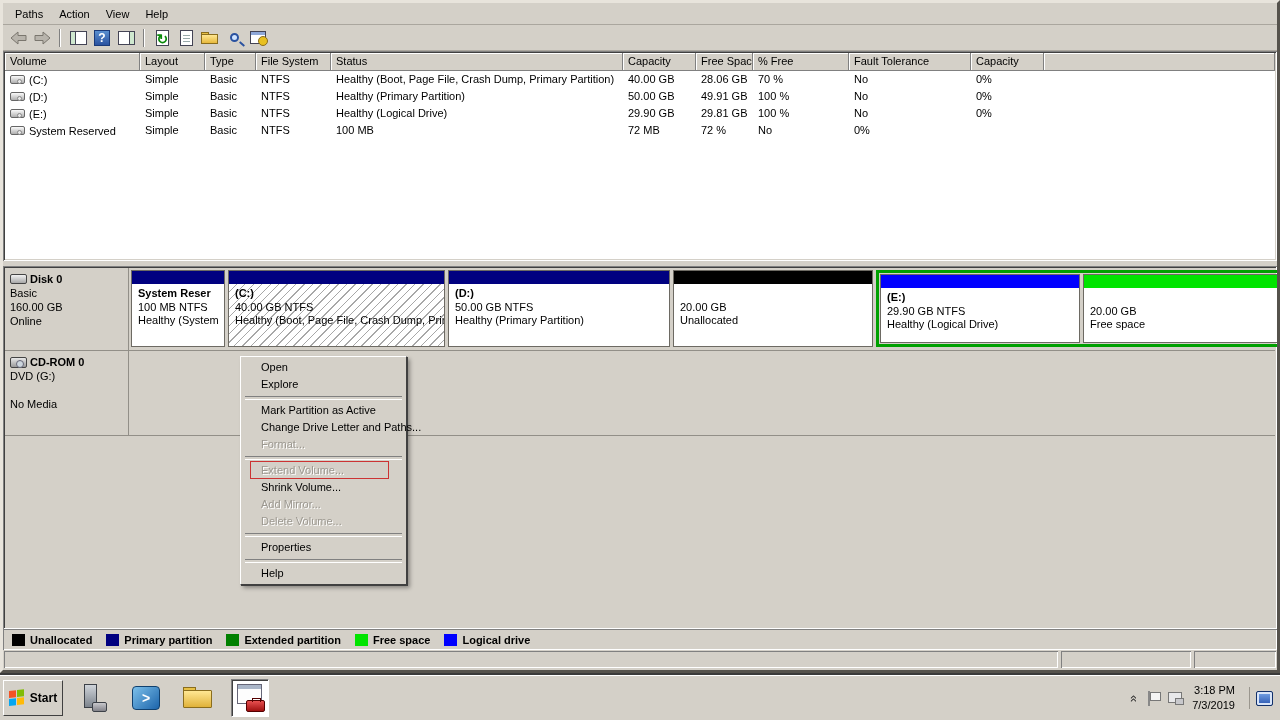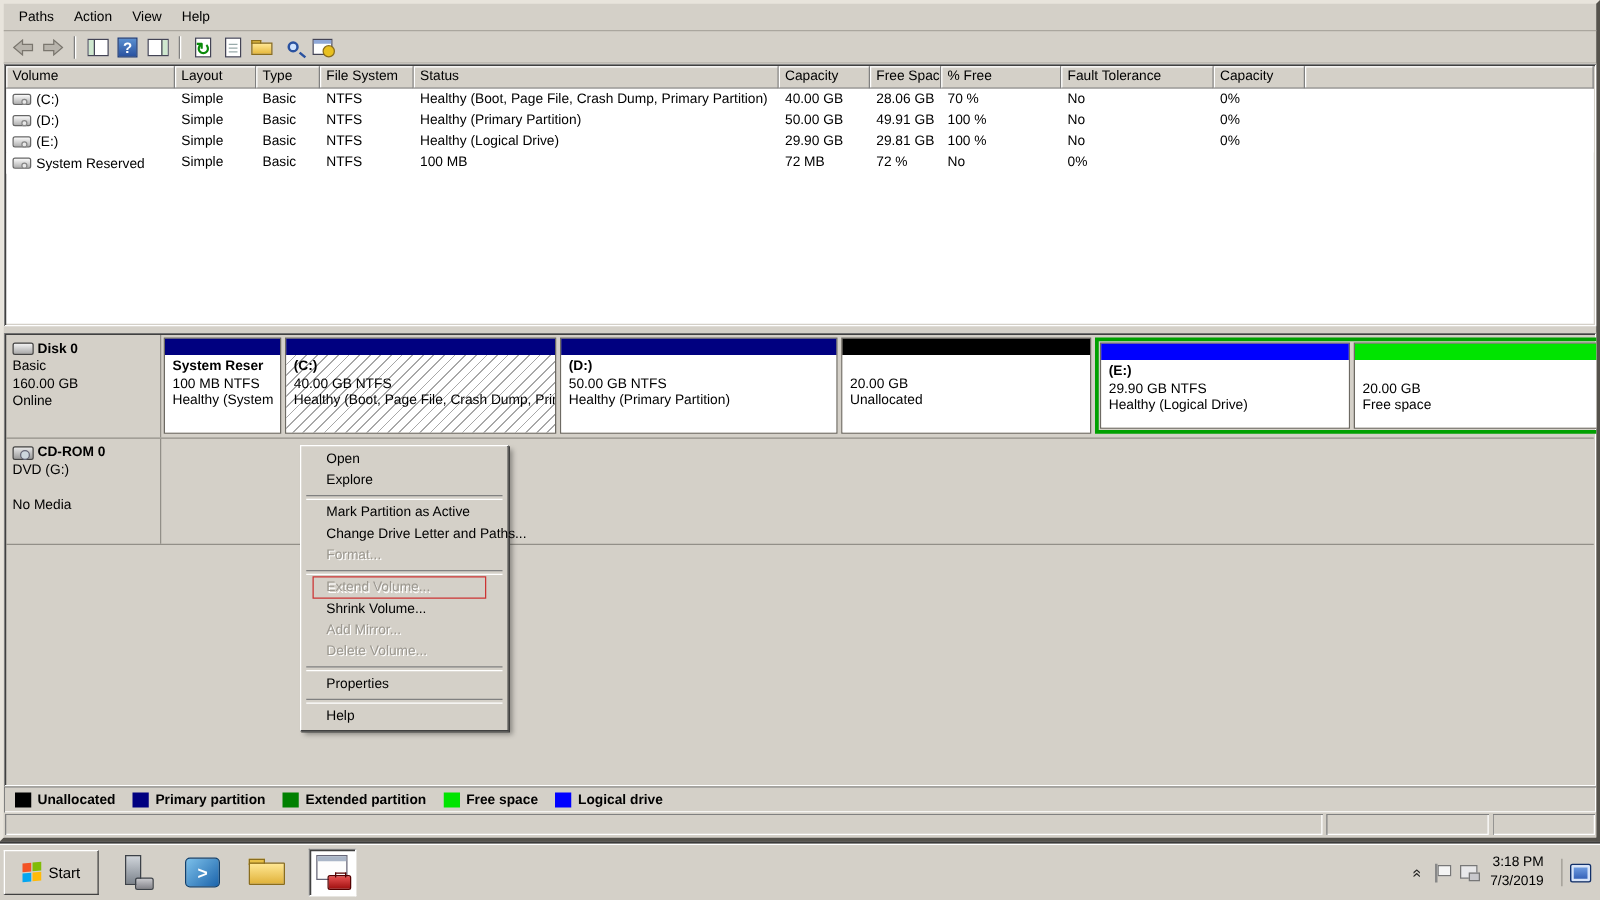--- a/index.html
+++ b/index.html
@@ -100,21 +100,21 @@
     background:#d4d0c8; border:1px solid; border-color:#ffffff #404040 #404040 #ffffff;
     box-shadow:1px 1px 0 #404040, 3px 3px 4px rgba(0,0,0,.35); padding:2px; z-index:50; }
   .cm-item { height:17px; line-height:16px; padding-left:18px; white-space:nowrap; position:relative; }
   .cm-item.disabled { color:#9c9890; text-shadow:1px 1px 0 #ffffff; }
   .cm-sep { height:9px; position:relative; }
   .cm-sep::after { content:""; position:absolute; left:2px; right:2px; top:3px; height:2px; border-top:1px solid #808080; border-bottom:1px solid #ffffff; }
   .cm-redbox { position:absolute; left:7px; top:-1px; width:139px; height:18px; border:1px solid #cc3333; pointer-events:none; }
 
   
   .taskbar { position:absolute; left:0; top:675px; width:1280px; height:45px; background:#d4d0c8; border-top:1px solid #fff; display:flex; align-items:center; padding:0 3px; }
-  .start-btn { width:76px; height:36px; display:flex; align-items:center; justify-content:center; gap:4px; font-weight:normal; font-size:12px; }
+  .start-btn { width:60px; height:36px; display:flex; align-items:center; justify-content:center; gap:4px; font-weight:bold; font-size:12px; }
   .flag { width:17px; height:16px; display:grid; grid-template-columns:7px 7px; grid-template-rows:7px 7px; gap:1px; transform:skewY(-6deg); }
   .flag i:nth-child(1){ background:#f35325; } .flag i:nth-child(2){ background:#81bc06; }
   .flag i:nth-child(3){ background:#05a6f0; } .flag i:nth-child(4){ background:#ffba08; }
   .tb-apps { display:flex; gap:14px; margin-left:12px; align-items:center; }
   .app-btn { width:38px; height:38px; display:flex; align-items:center; justify-content:center; }
   .app-btn.active { background:#fff; border:1px solid; border-color:#808080 #ffffff #ffffff #808080; box-shadow: inset 1px 1px 0 #404040; }
   .ai-server { width:26px; height:28px; position:relative; }
   .ai-server .tower { position:absolute; left:3px; top:0; width:13px; height:24px; background:linear-gradient(#cfd4da,#7d848d); border:1px solid #3c4148; }
   .ai-server .box { position:absolute; right:0; bottom:0; width:15px; height:10px; background:linear-gradient(#c8c8cc,#83838a); border:1px solid #3c4148; border-radius:2px; }
   .ai-ps { width:28px; height:24px; border-radius:4px; background:linear-gradient(135deg,#7cc0ea,#1c64ab); border:1px solid #10406e; color:#fff; font-weight:bold; font-size:14px; display:flex; align-items:center; justify-content:center; }

